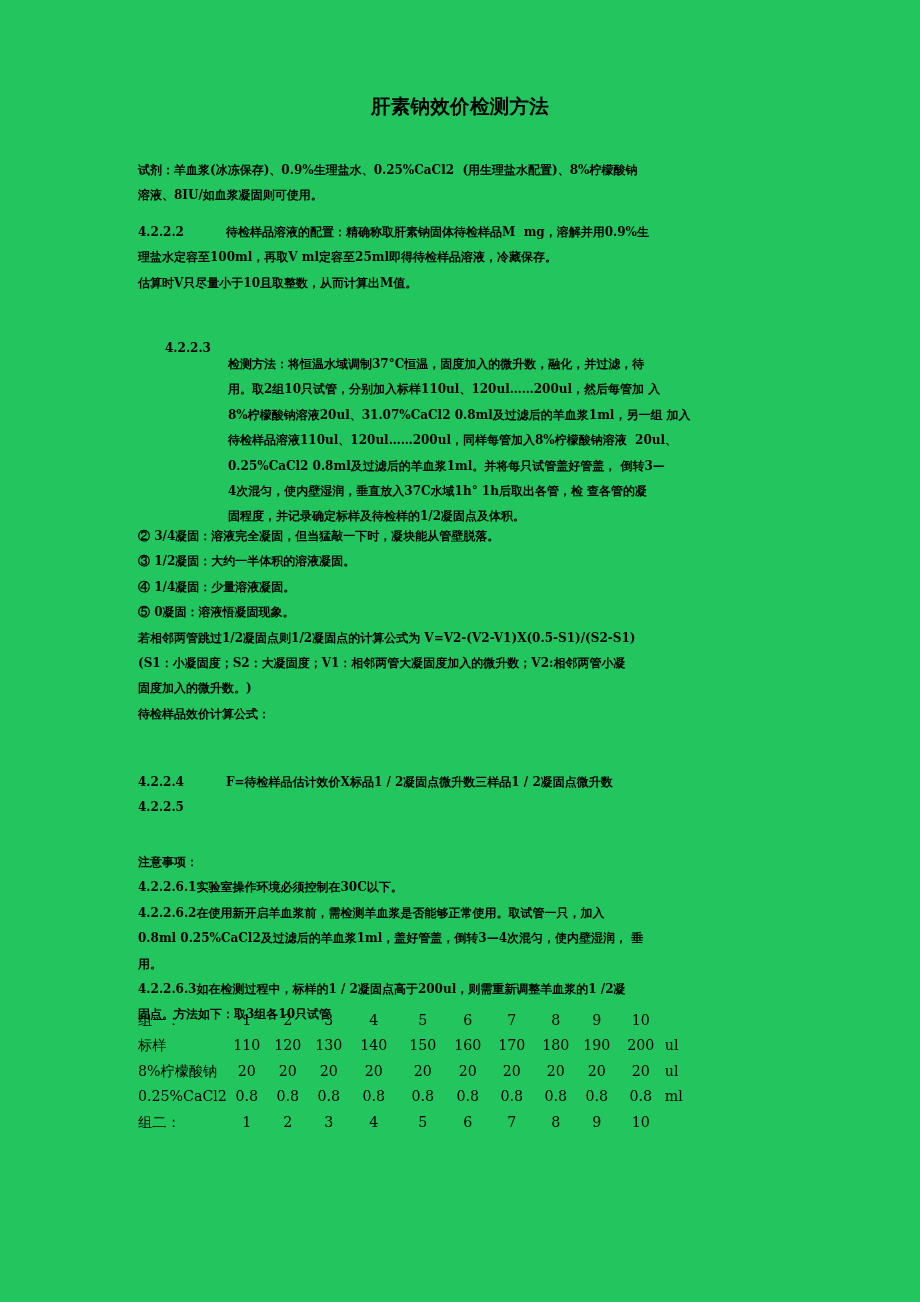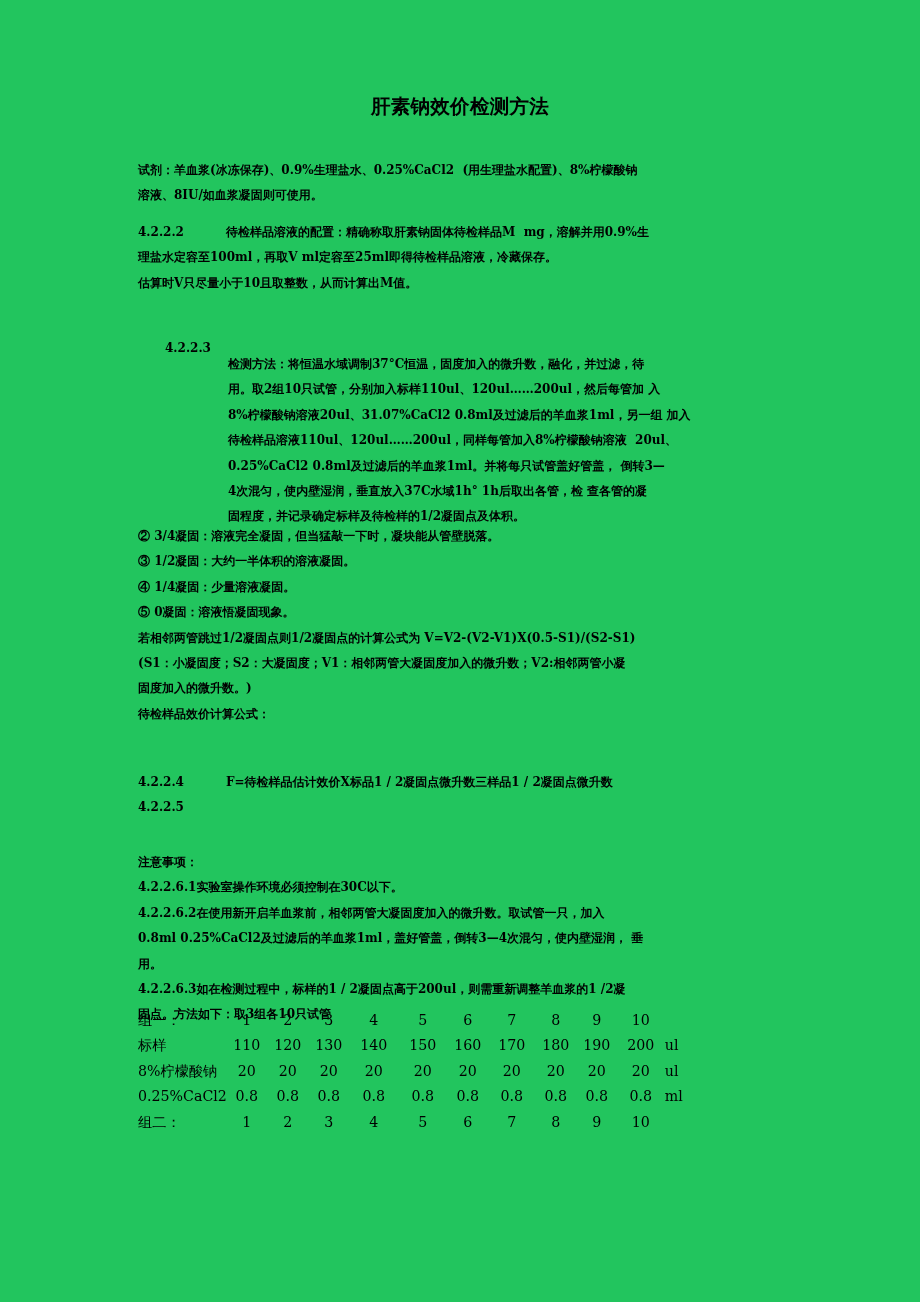--- a/index.html
+++ b/index.html
@@ -129,21 +129,21 @@
   </div>
 
   <div class="body-block p-formula">
     <span class="ln"><span class="sec-num">4.2.2.4</span><span>F=待检样品估计效价X标品1 / 2凝固点微升数三样品1 / 2凝固点微升数</span></span>
     <span class="ln">4.2.2.5</span>
   </div>
 
   <div class="body-block p-notes" style="top:850px;">
     <span class="ln">注意事项：</span>
     <span class="ln">4.2.2.6.1实验室操作环境必须控制在30C以下。</span>
-    <span class="ln">4.2.2.6.2在使用新开启羊血浆前，相邻两管大凝固度加入的微升数。取试管一只，加入</span>
+    <span class="ln">4.2.2.6.2在使用新开启羊血浆前，需检测羊血浆是否能够正常使用。取试管一只，加入</span>
     <span class="ln">0.8ml 0.25%CaCl2及过滤后的羊血浆1ml，盖好管盖，倒转3—4次混匀，使内壁湿润， 垂</span>
     <span class="ln">用。</span>
     <span class="ln">4.2.2.6.3如在检测过程中，标样的1 / 2凝固点高于200ul，则需重新调整羊血浆的1 /2凝</span>
     <span class="ln">固点。方法如下：取3组各10只试管</span>
   </div>
 
   <table class="tube-table">
     <tbody>
       <tr>
         <td class="tt-label">组一：</td>

